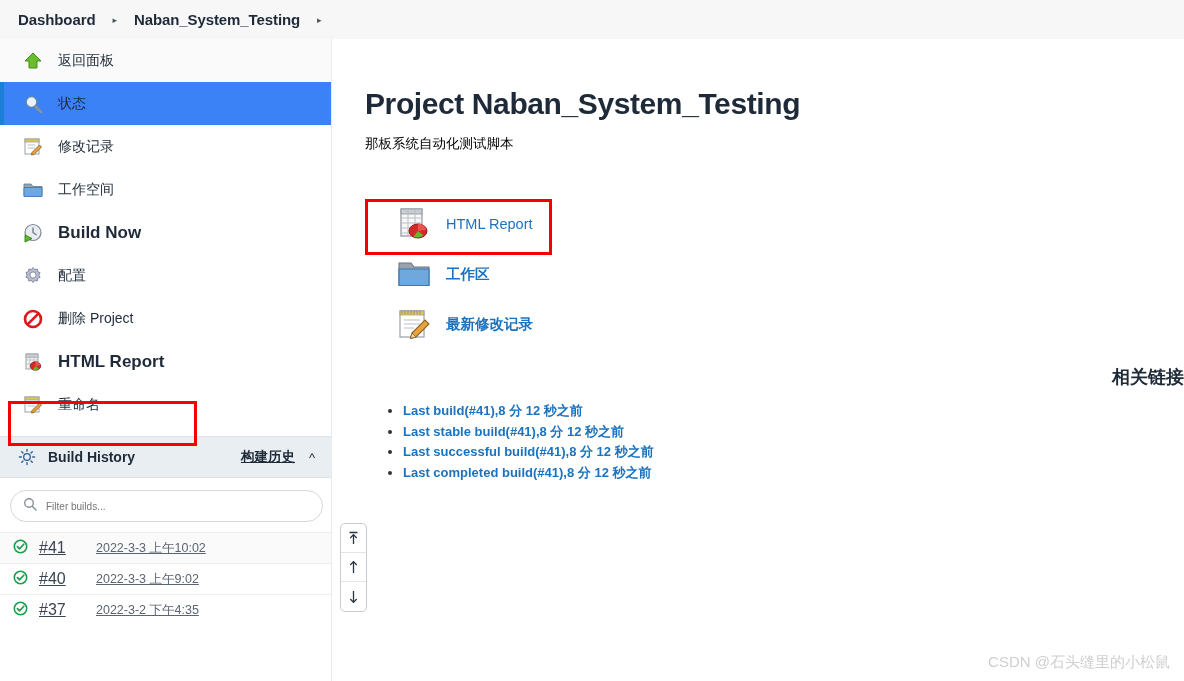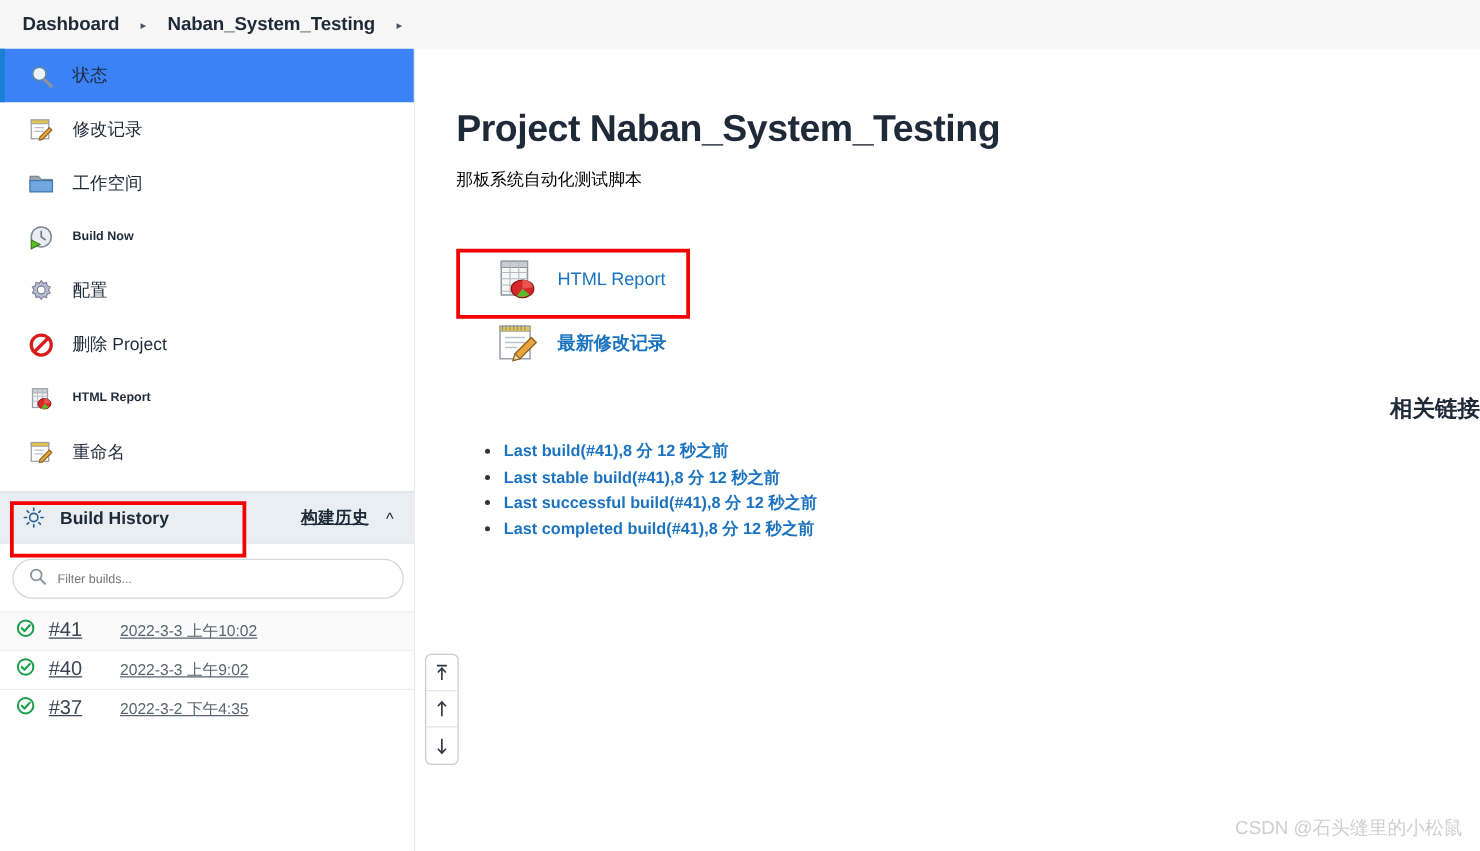--- a/index.html
+++ b/index.html
@@ -63,21 +63,21 @@
     position: absolute;
     left: 0; top: 0; bottom: 0;
     width: 4px;
     background: #1b7fd4;
   }
   .side-label {
     font-size: 14px;
     color: #1f2a38;
     white-space: nowrap;
   }
-  .side-label.en { font-weight: bold; font-size: 10px; }
+  .side-label.en { font-weight: bold; font-size: 17px; }
 
   .icon-box {
     width: 22px; height: 22px;
     flex: 0 0 22px;
     position: relative;
   }
 
   
   .redbox-side {
     position: absolute;
@@ -224,20 +224,28 @@
   <span class="crumb">Dashboard</span>
   <span class="crumb-sep">▸</span>
   <span class="crumb">Naban_System_Testing</span>
   <span class="crumb-sep">▸</span>
 </div>
 
 <div class="page">
 
   <div class="sidebar">
 
+    <div class="side-item alt">
+      <span class="icon-box">
+        <svg width="22" height="22" viewBox="0 0 22 22">
+          <path d="M11 3 L19 11 L15 11 L15 18 L7 18 L7 11 L3 11 Z" fill="#6cbd2e" stroke="#3f8f18" stroke-width="1"></path>
+        </svg>
+      </span>
+      <span class="side-label">返回面板</span>
+    </div>
 
     <div class="side-item selected">
       <span class="icon-box">
         <svg width="22" height="22" viewBox="0 0 22 22">
           <circle cx="9.5" cy="9" r="5.5" fill="#eaf3fb" stroke="#5b87b5" stroke-width="1.6"></circle>
           <path d="M13.5 13.5 L19 19" stroke="#8d9199" stroke-width="2.6" stroke-linecap="round"></path>
         </svg>
       </span>
       <span class="side-label">状态</span>
     </div>
@@ -419,20 +427,29 @@
             <line x1="6" y1="28" x2="27" y2="28" stroke="#b5b9bf" stroke-width="0.9"></line>
             <ellipse cx="23" cy="26" rx="9" ry="7" fill="#d62828" stroke="#8f1414" stroke-width="1"></ellipse>
             <path d="M23 26 L23 19 A7 7 0 0 1 31.2 24.8 Z" fill="#e8554f"></path>
             <path d="M23 26 L28.6 30.6 A9 7 0 0 1 18.5 31.8 Z" fill="#5fbb2e"></path>
           </svg>
         </span>
         <span class="action-label plain">HTML Report</span>
         <span class="redbox-main"></span>
       </div>
 
+      <div class="action-row">
+        <span class="icon-box" style="width:38px;flex:0 0 38px;height:38px;">
+          <svg width="38" height="38" viewBox="0 0 38 38">
+            <path d="M4 8 H16 L19 12 H34 V30 H4 Z" fill="#9aa3ad" stroke="#6d757f" stroke-width="1.1"></path>
+            <path d="M4 14 H34 V30.5 H4 Z" fill="#6fa8dc" stroke="#3d7ab5" stroke-width="1.2"></path>
+          </svg>
+        </span>
+        <span class="action-label">工作区</span>
+      </div>
 
       <div class="action-row">
         <span class="icon-box" style="width:38px;flex:0 0 38px;height:38px;">
           <svg width="38" height="38" viewBox="0 0 38 38">
             <rect x="5" y="6" width="24" height="26" fill="#ffffff" stroke="#9aa0a8" stroke-width="1.2"></rect>
             <rect x="5" y="6" width="24" height="4" fill="#e2c64a" stroke="#9aa0a8" stroke-width="0.8"></rect>
             <g stroke="#8c9098" stroke-width="1">
               <line x1="7" y1="5" x2="7" y2="9"></line>
                 <line x1="10" y1="5" x2="10" y2="9"></line>
               <line x1="13" y1="5" x2="13" y2="9"></line>

